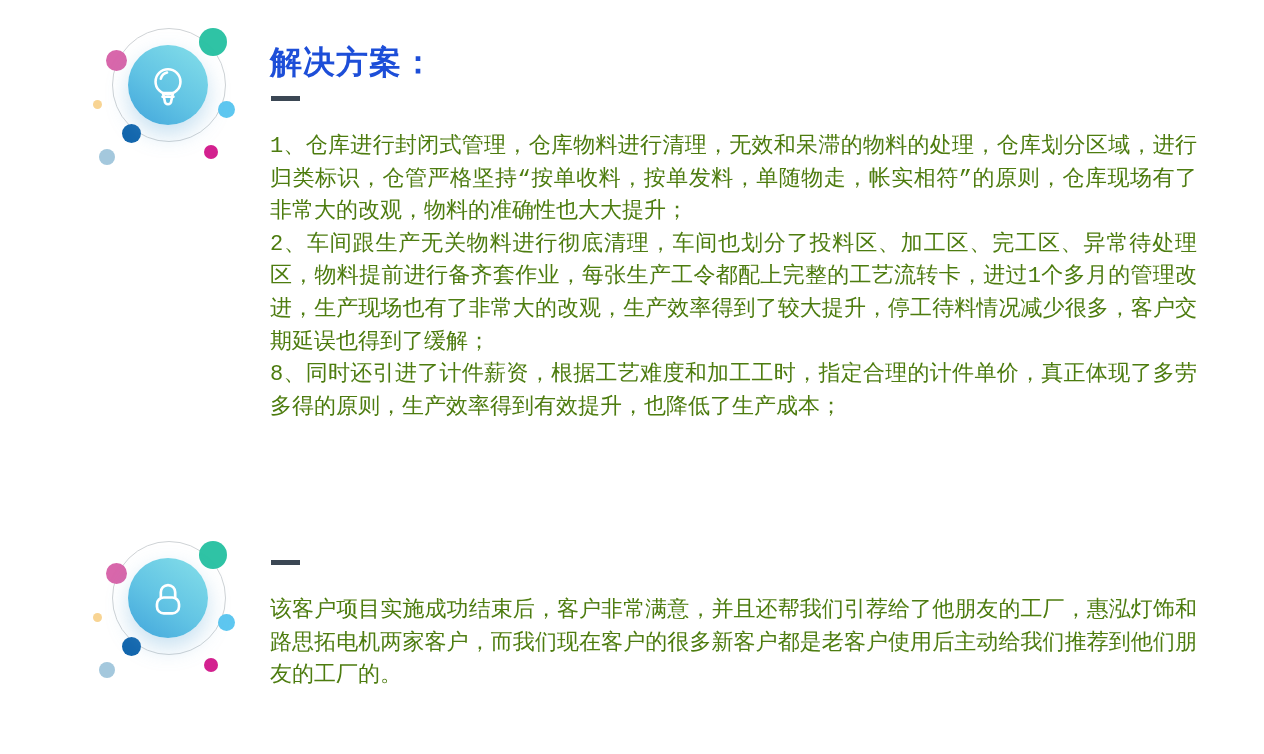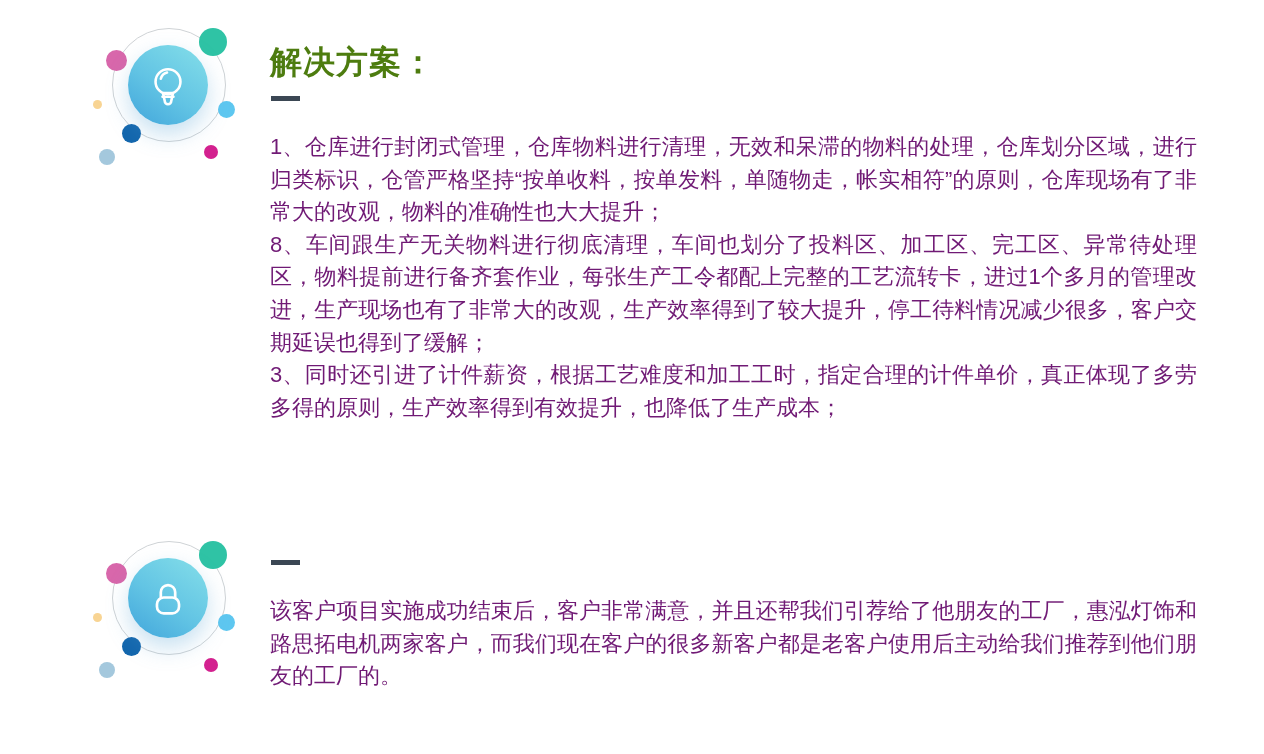--- a/index.html
+++ b/index.html
@@ -36,27 +36,27 @@
   .dot-darkblue  { left:32px;  top:116px; width:19px; height:19px; background:#1366ad; }
   .dot-steelblue { left:9px;   top:141px; width:16px; height:16px; background:#a4c8dd; }
   .dot-magenta   { left:114px; top:137px; width:14px; height:14px; background:#d3218f; }
 
   
   .section { position:absolute; left:270px; width:927px; }
   .section-1 { top:42px; }
   .section-2 { top:546px; }
   .heading {
     font-size:32px; line-height:40px; font-weight:bold;
-    color:#4d7c0f; letter-spacing:1px;
+    color:#1d4ed8; letter-spacing:1px;
   }
   .dash { width:29px; height:5px; background:#3b4754; margin:14px 0 0 1px; }
   .body-text { margin-top:30px; }
   .body-text p {
-    font-size:22px; line-height:32.6px; color:#701a75;
-    text-align:justify; text-justify:inter-ideograph;
+    font-size:22px; line-height:32.6px; color:#4d7c0f;
+    text-align:justify; text-justify:inter-ideograph;font-family:Liberation Mono, monospace;
   }
 </style>
 </head>
 <body>
 
 <div class="page">
 
   <div class="cluster cluster-1">
     <div class="ring"></div>
     <div class="dot dot-teal"></div>
@@ -74,22 +74,22 @@
         <line x1="18.3" y1="36.2" x2="29.7" y2="36.2"></line>
       </svg>
     </div>
   </div>
 
   <div class="section section-1">
     <div class="heading">解决方案：</div>
     <div class="dash"></div>
     <div class="body-text">
       <p>1、仓库进行封闭式管理，仓库物料进行清理，无效和呆滞的物料的处理，仓库划分区域，进行归类标识，仓管严格坚持“按单收料，按单发料，单随物走，帐实相符”的原则，仓库现场有了非常大的改观，物料的准确性也大大提升；</p>
-      <p>8、车间跟生产无关物料进行彻底清理，车间也划分了投料区、加工区、完工区、异常待处理区，物料提前进行备齐套作业，每张生产工令都配上完整的工艺流转卡，进过1个多月的管理改进，生产现场也有了非常大的改观，生产效率得到了较大提升，停工待料情况减少很多，客户交期延误也得到了缓解；</p>
-      <p>3、同时还引进了计件薪资，根据工艺难度和加工工时，指定合理的计件单价，真正体现了多劳多得的原则，生产效率得到有效提升，也降低了生产成本；</p>
+      <p>2、车间跟生产无关物料进行彻底清理，车间也划分了投料区、加工区、完工区、异常待处理区，物料提前进行备齐套作业，每张生产工令都配上完整的工艺流转卡，进过1个多月的管理改进，生产现场也有了非常大的改观，生产效率得到了较大提升，停工待料情况减少很多，客户交期延误也得到了缓解；</p>
+      <p>8、同时还引进了计件薪资，根据工艺难度和加工工时，指定合理的计件单价，真正体现了多劳多得的原则，生产效率得到有效提升，也降低了生产成本；</p>
     </div>
   </div>
 
   <div class="cluster cluster-2">
     <div class="ring"></div>
     <div class="dot dot-teal"></div>
     <div class="dot dot-pink"></div>
     <div class="dot dot-yellow"></div>
     <div class="dot dot-lightblue"></div>
     <div class="dot dot-darkblue"></div>

